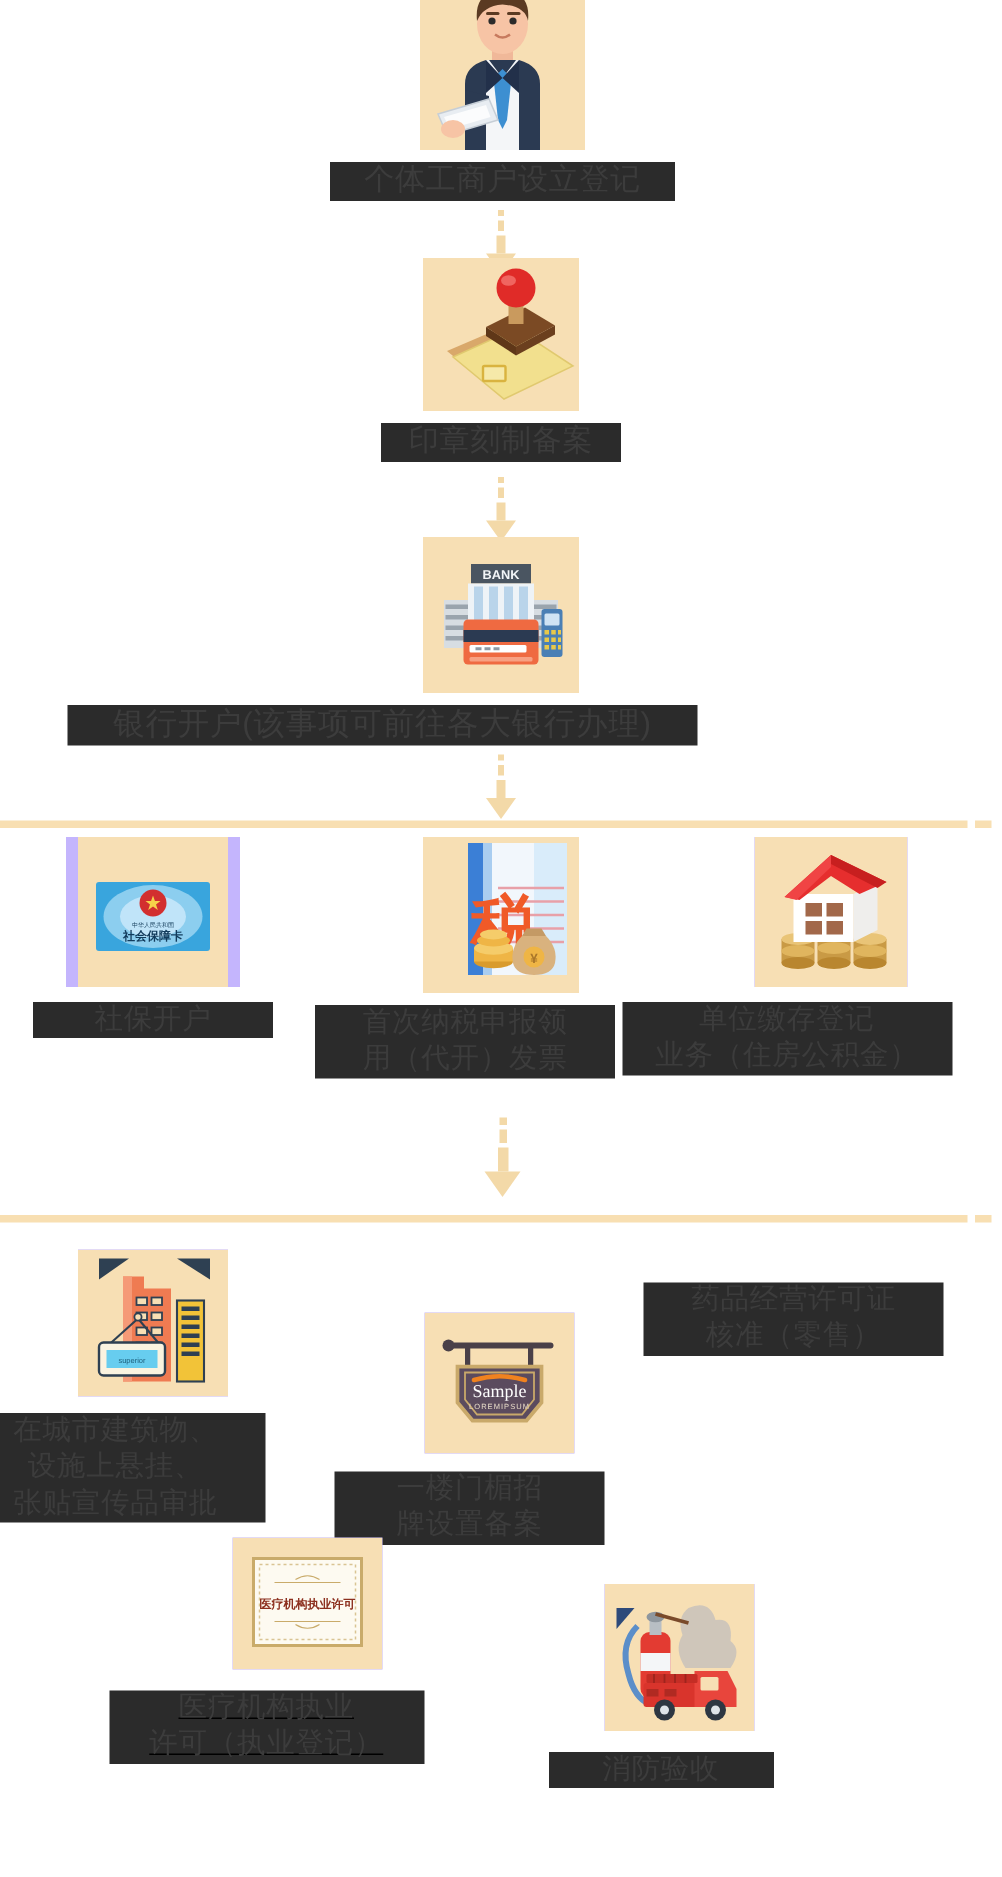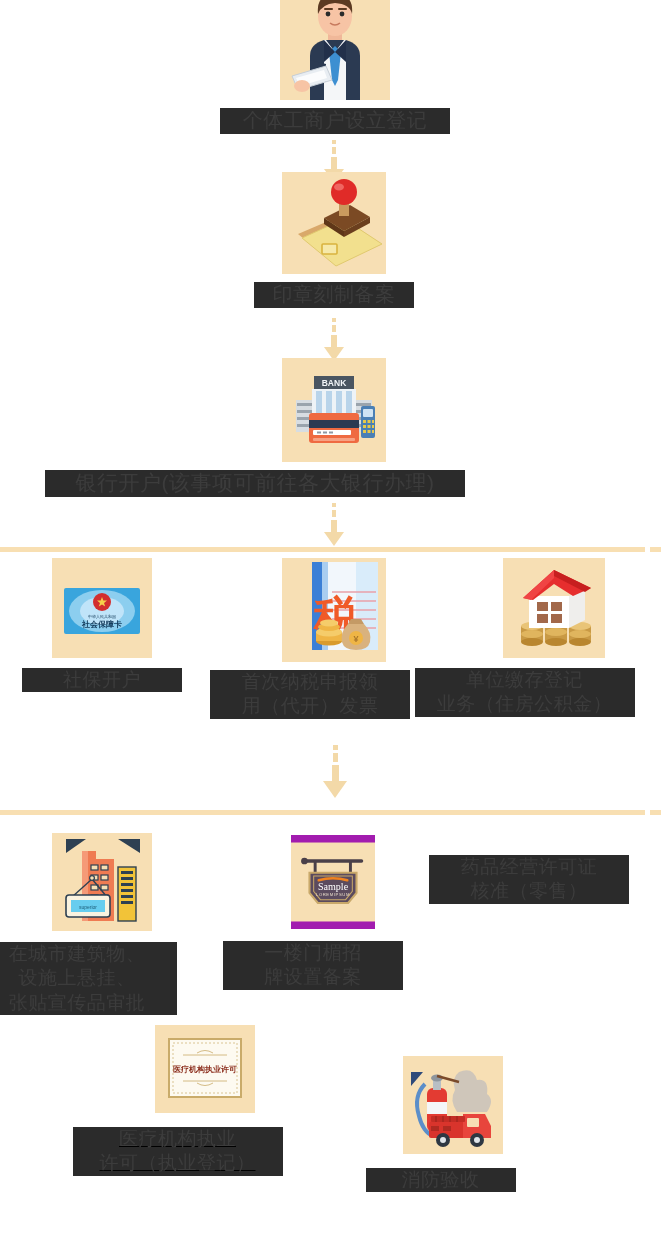--- a/index.html
+++ b/index.html
@@ -18,21 +18,21 @@
   }
 
   
   .node {
     position: absolute;
     display: flex;
     flex-direction: column;
     align-items: center;
   }
   .icon-box {
-    background: #a21caf;
+    background: #c4b5fd;
     display: flex;
     align-items: center;
     justify-content: center;
     overflow: hidden;
     position: relative;
   }
   .label {
     margin-top: 6px;
     text-align: center;
     color: #3c3c3c;
@@ -247,21 +247,21 @@
     <div class="dash"></div>
     <div class="stem"></div>
     <div class="head"></div>
   </div>
 
   <div class="divider" style="top:547px; width:645px;">
     <span class="tail"></span>
   </div>
 
   <div class="node" style="left:52px; top:558px; width:100px;">
-    <div class="icon-box" style="width:100px;height:100px;">
+    <div class="icon-box" style="width:116px;height:100px;">
       <svg class="art" viewBox="0 0 100 100">
         <rect width="100" height="100" fill="#f7dfb4"></rect>
         <rect x="12" y="30" width="76" height="46" rx="2" fill="#39a5dd"></rect>
         <ellipse cx="50" cy="53" rx="33" ry="21" fill="#a8dcf4" opacity="0.75"></ellipse>
         <ellipse cx="50" cy="53" rx="22" ry="14" fill="#cdeafb" opacity="0.8"></ellipse>
         <circle cx="50" cy="44" r="9" fill="#d22f2f"></circle>
         <polygon points="50,39 51.3,42.6 55,42.6 52,45 53.2,48.6 50,46.4 46.8,48.6 48,45 45,42.6 48.7,42.6" fill="#f6d14a"></polygon>
         <text x="50" y="60" font-family="Liberation Sans, sans-serif" font-size="4" fill="#18405e" text-anchor="middle">中华人民共和国</text>
         <text x="50" y="68.5" font-family="Liberation Sans, sans-serif" font-size="8" font-weight="bold" fill="#123b5c" text-anchor="middle">社会保障卡</text>
       </svg>
@@ -398,21 +398,21 @@
         <rect x="19" y="67" width="34" height="12" fill="#67cdef"></rect>
         <text x="36" y="75.5" font-family="Liberation Sans, sans-serif" font-size="5" fill="#1d5e7a" text-anchor="middle">superior</text>
       </svg>
     </div>
     <div class="label" style="font-size:19px; margin-top:11px; width:200px; margin-left:-50px;">在城市建筑物、
 设施上悬挂、
 张贴宣传品审批</div>
   </div>
 
   <div class="node" style="left:283px; top:835px; width:100px;">
-    <div class="icon-box" style="width:84px;height:94px;">
+    <div class="icon-box" style="width:100px;height:94px;margin-top:40px;">
       <svg class="art" viewBox="0 0 100 94">
         <rect width="100" height="94" fill="#f7dfb4"></rect>
 
         <rect x="14" y="20" width="72" height="4" rx="2" fill="#4a4048"></rect>
         <circle cx="16" cy="22" r="4" fill="#4a4048"></circle>
 
         <rect x="27" y="22" width="3.5" height="14" fill="#4a4048"></rect>
         <rect x="69" y="22" width="3.5" height="14" fill="#4a4048"></rect>
 
         <path d="M22 36 L78 36 L78 60 L68 72 L32 72 L22 60 Z" fill="#5b4b5e" stroke="#c9a96a" stroke-width="2.5"></path>

